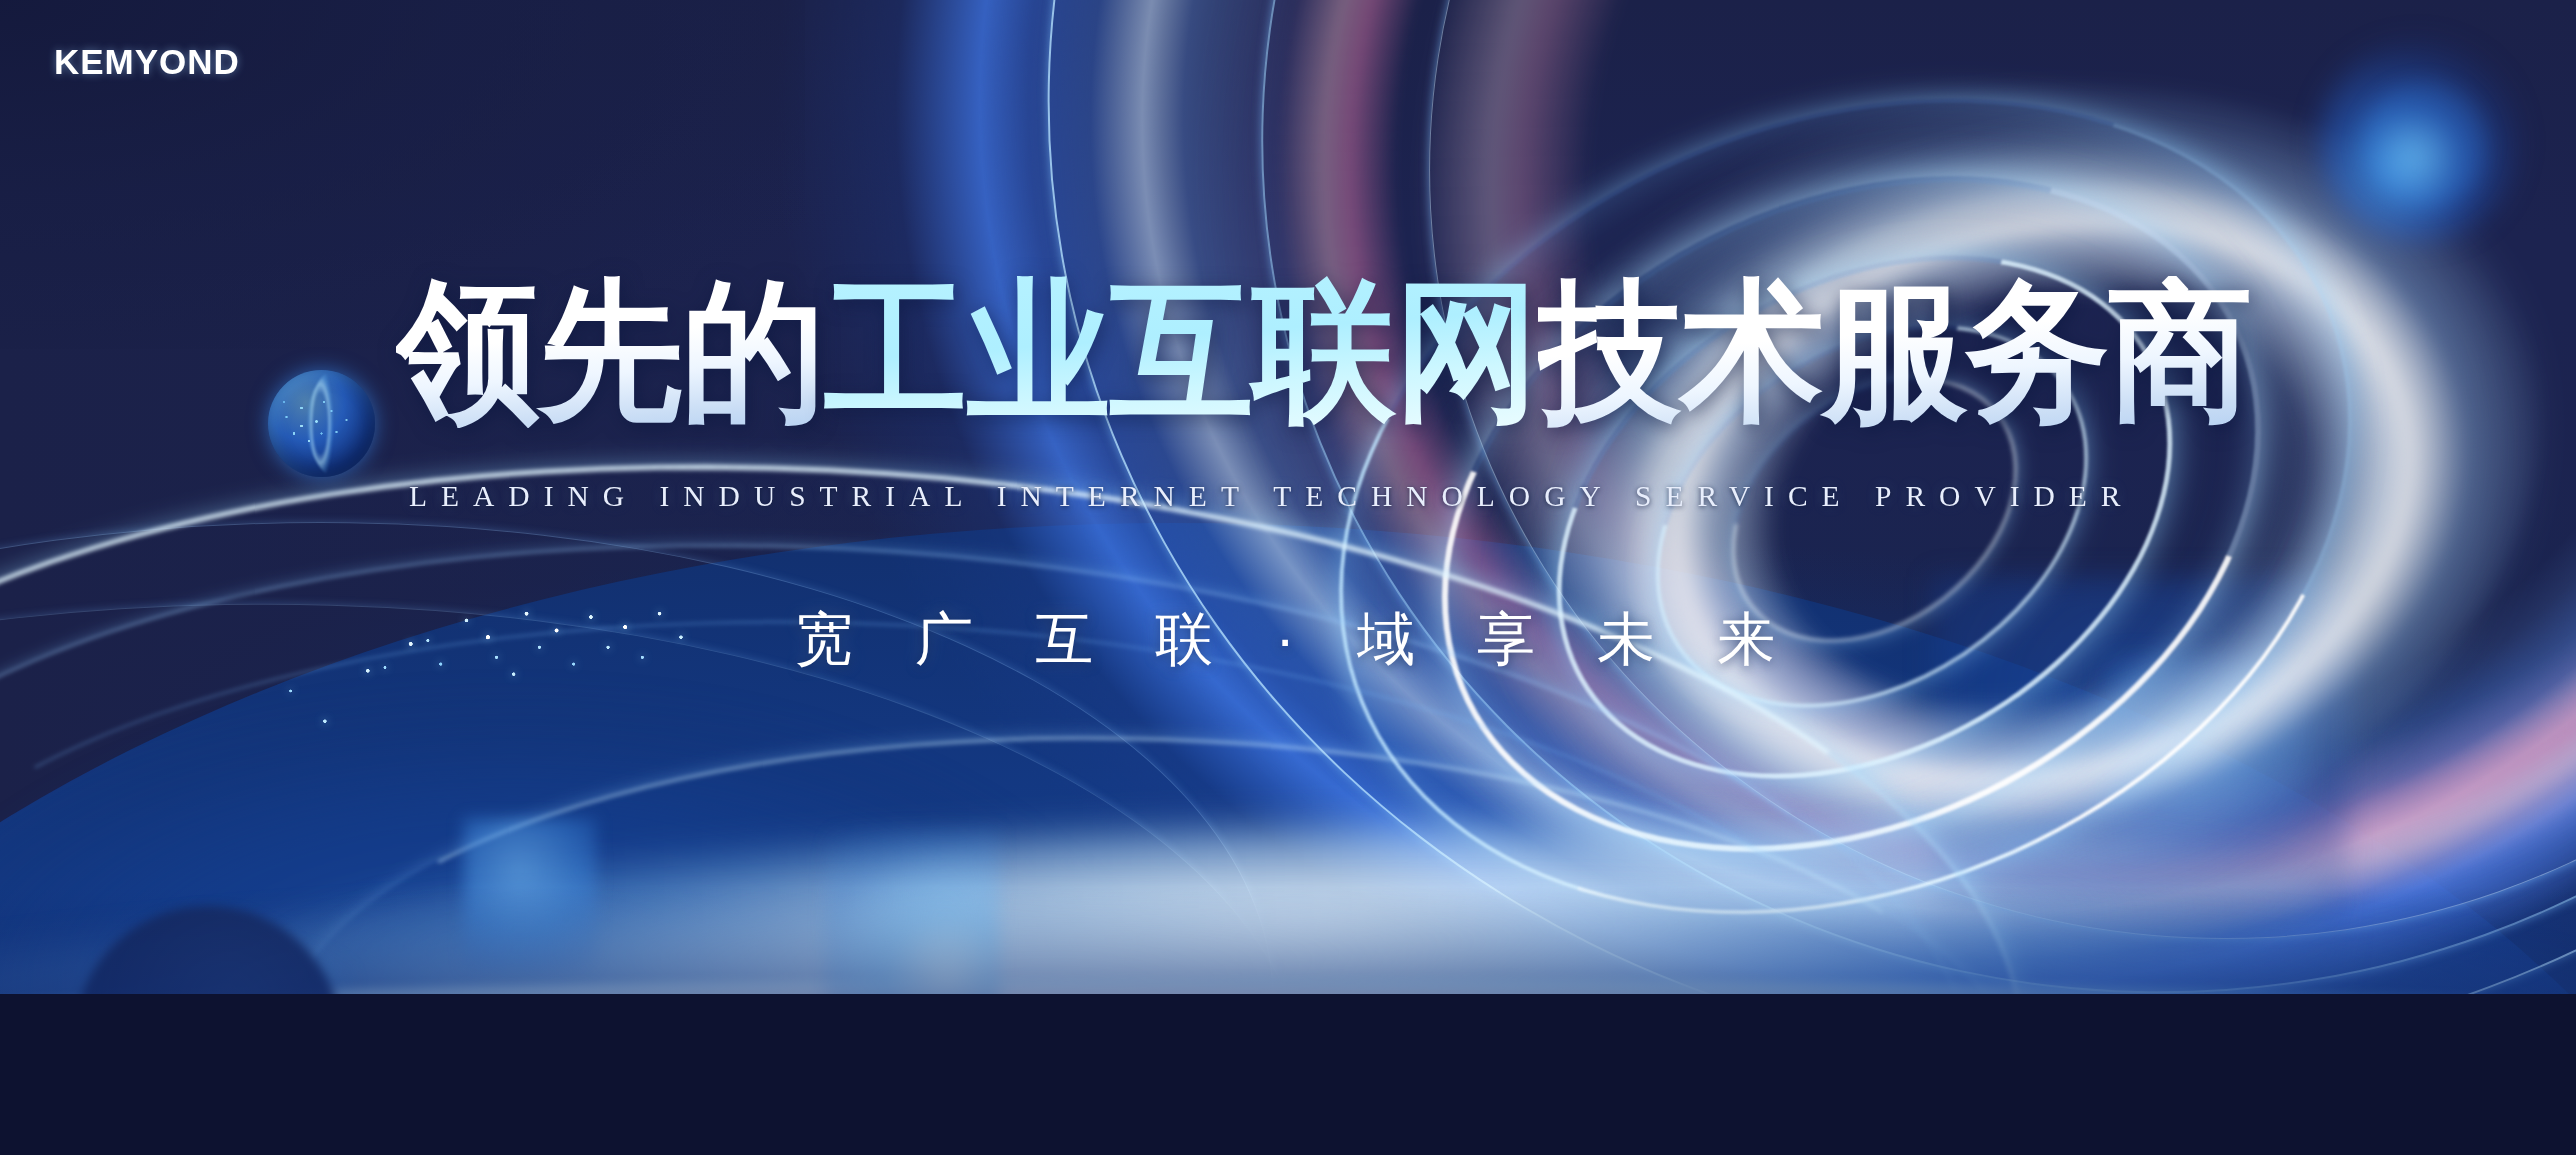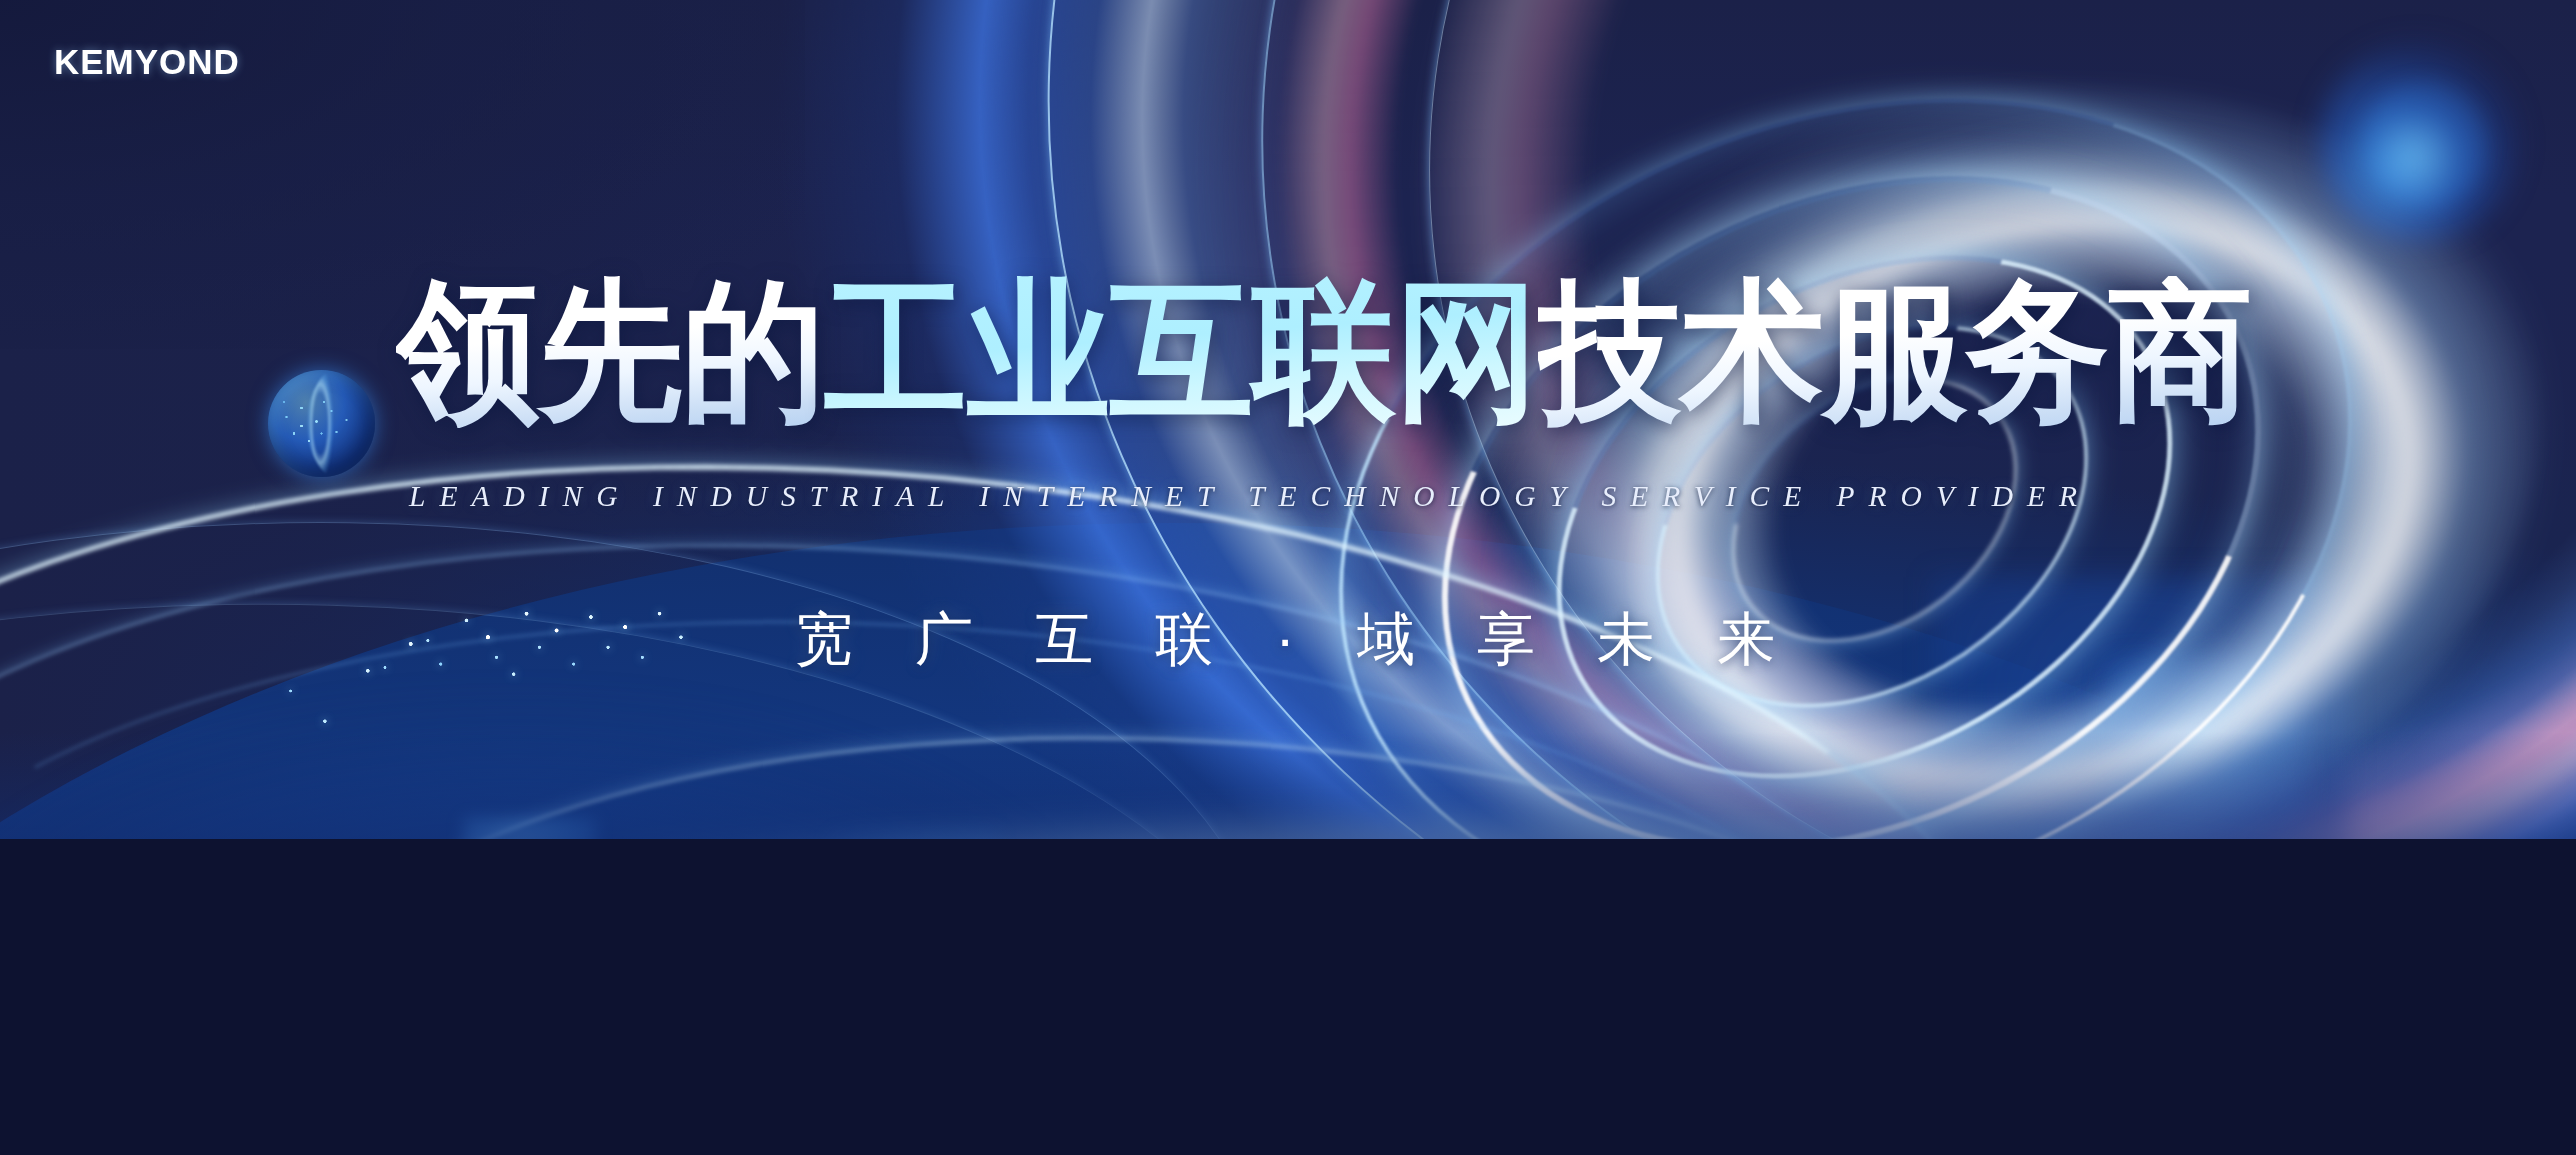--- a/index.html
+++ b/index.html
@@ -2,21 +2,21 @@
 <html style="font-size:10.7px"><head>
 <meta charset="utf-8">
 <title>KEMYOND Banner</title>
 <style>
   * { margin:0; padding:0; box-sizing:border-box; }
   html,body{ background:#0d1230; }
   body{ font-family:"Liberation Sans", sans-serif; }
 
   #banner{
     position:relative;
-    width:2576px; height:839px;
+    width:2576px; height:994px;
     overflow:hidden;
     background:
       radial-gradient(120% 95% at 52% 118%, #1a5fc4 0%, #17479b 22%, #13306f 45%, #1a2450 68%, #1c2350 100%),
       linear-gradient(160deg,#1d2450 0%,#1b2450 40%,#18306c 75%,#17459a 100%);
   }
 
   
   .art{ position:absolute; pointer-events:none; }
 
   
@@ -400,21 +400,20 @@
   }
 
   .subtitle{
     position:absolute; left:409px; top:480px;
     font-family:"Liberation Serif", serif;
     font-size:29.5px;
     letter-spacing:14px;
     color:#e8eefc;
     white-space:nowrap;
     text-shadow:0 1.3px 5.4px rgba(6,16,48,0.8), 0 0 12px rgba(150,200,255,0.25);
-    font-style:italic;
   }
 
   .tagline{
     position:absolute; left:795px; top:601px;
     font-size:58px;
     font-weight:300;
     letter-spacing:23px;
     color:#ffffff;
     white-space:nowrap;
     text-shadow:0 2px 10.7px rgba(8,24,70,0.65), 0 0 17.4px rgba(170,215,255,0.3);

